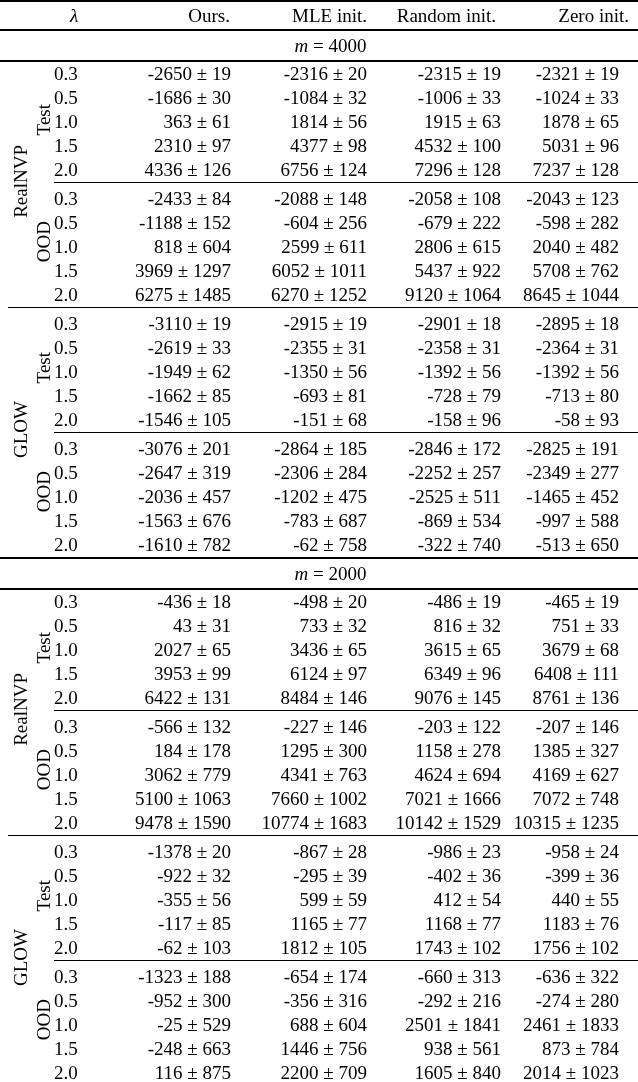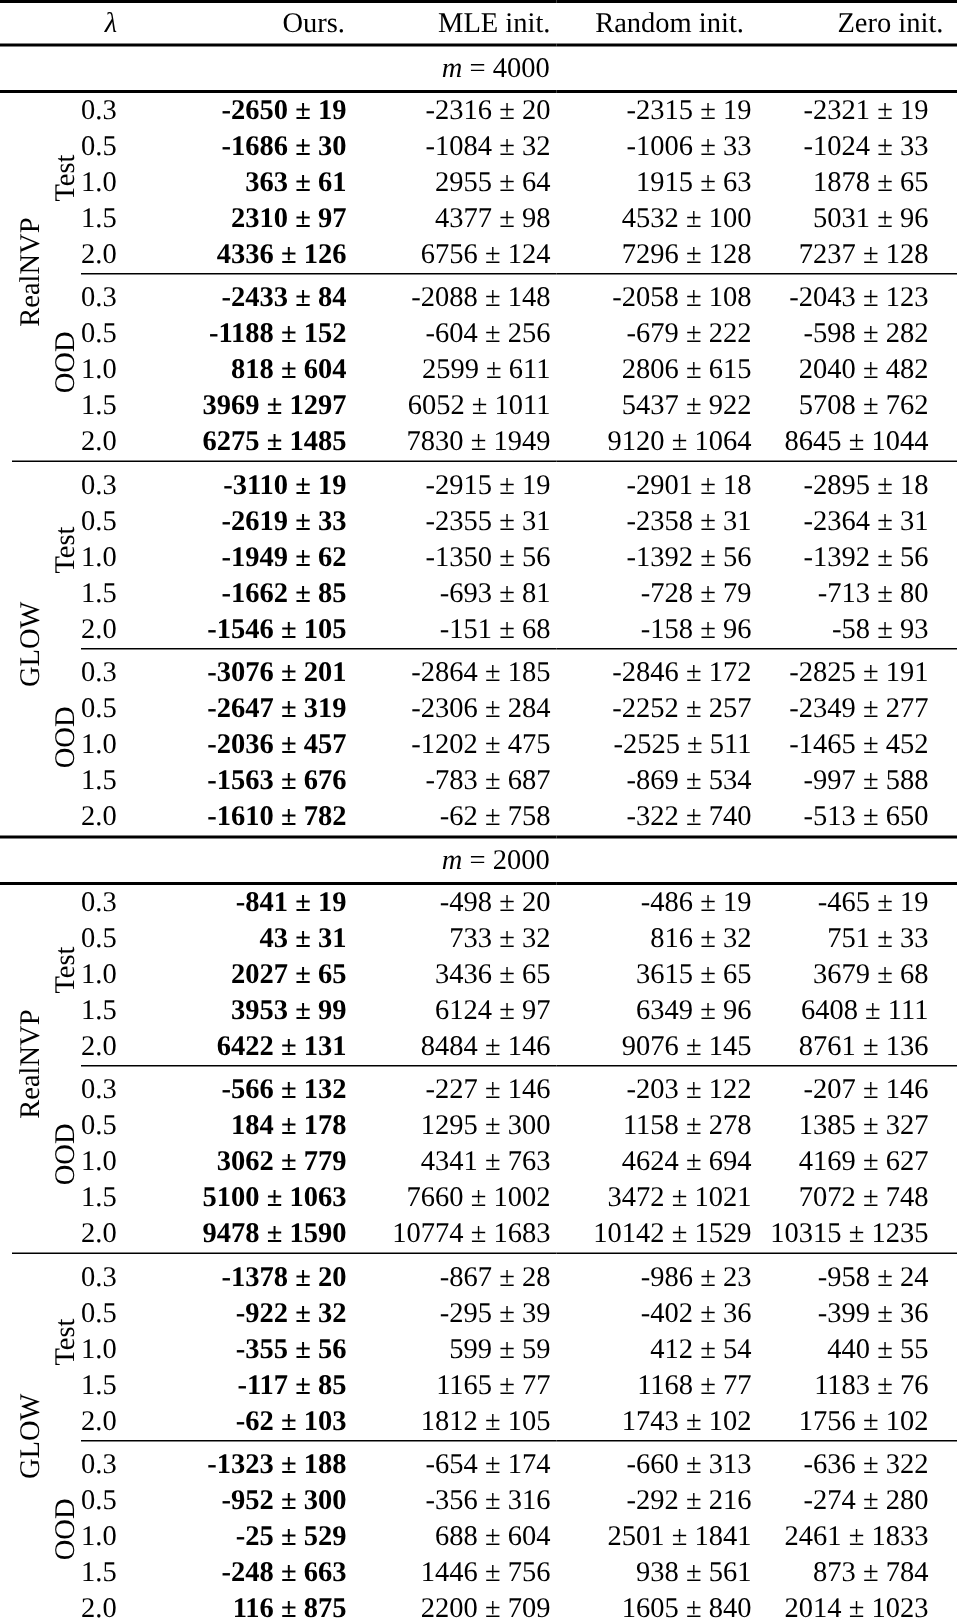--- a/index.html
+++ b/index.html
@@ -53,21 +53,21 @@
     line-height: 29px;
     border-top: 2.2px solid #000;
     border-bottom: 2.2px solid #000;
     padding-left: 23px;
   }
 
   tbody td { line-height: 24px; }
 
   td.cell-lambda { text-align: left; }
   td.num { text-align: right; }
-  td.cell-ours   { padding-right: 5px; font-weight: bold; margin-top: 36px; }
+  td.cell-ours   { padding-right: 5px; font-weight: normal; margin-top: 36px; }
   td.cell-mle    { padding-right: 4px; text-align: right; }
   td.cell-random { padding-right: 5px; }
   td.cell-zero   { padding-right: 19px; }
 
   td.rot { text-align: center; vertical-align: middle; }
   .vtext {
     display: inline-block;
     writing-mode: vertical-rl;
     transform: rotate(180deg);
     line-height: 1;
@@ -120,21 +120,21 @@
         <td class="cell-lambda">0.5</td>
         <td class="num cell-ours">-1686 ± 30</td>
         <td class="num cell-mle">-1084 ± 32</td>
         <td class="num cell-random">-1006 ± 33</td>
         <td class="num cell-zero">-1024 ± 33</td>
       </tr>
       <tr>
         <td></td>
         <td class="cell-lambda">1.0</td>
         <td class="num cell-ours">363 ± 61</td>
-        <td class="num cell-mle">2955 ± 64</td>
+        <td class="num cell-mle">1814 ± 56</td>
         <td class="num cell-random">1915 ± 63</td>
         <td class="num cell-zero">1878 ± 65</td>
       </tr>
       <tr>
         <td></td>
         <td class="cell-lambda">1.5</td>
         <td class="num cell-ours">2310 ± 97</td>
         <td class="num cell-mle">4377 ± 98</td>
         <td class="num cell-random">4532 ± 100</td>
         <td class="num cell-zero">5031 ± 96</td>
@@ -177,21 +177,21 @@
         <td class="cell-lambda">1.5</td>
         <td class="num cell-ours">3969 ± 1297</td>
         <td class="num cell-mle">6052 ± 1011</td>
         <td class="num cell-random">5437 ± 922</td>
         <td class="num cell-zero">5708 ± 762</td>
       </tr>
       <tr>
         <td></td>
         <td class="cell-lambda">2.0</td>
         <td class="num cell-ours">6275 ± 1485</td>
-        <td class="num cell-mle">7830 ± 1949</td>
+        <td class="num cell-mle">6270 ± 1252</td>
         <td class="num cell-random">9120 ± 1064</td>
         <td class="num cell-zero">8645 ± 1044</td>
       </tr>
       <tr>
         <td></td>
         <td class="rot bt" rowspan="10"><span class="vtext">GLOW</span></td>
         <td class="rot bt" rowspan="5"><span class="vtext">Test</span></td>
         <td class="cell-lambda bt pt">0.3</td>
         <td class="num cell-ours bt pt">-3110 ± 19</td>
         <td class="num cell-mle bt pt">-2915 ± 19</td>
@@ -272,21 +272,21 @@
         <td class="num cell-zero">-513 ± 650</td>
       </tr>
       <tr>
         <td class="section-title" colspan="8"><i>m</i> = 2000</td>
       </tr>
       <tr>
         <td></td>
         <td class="rot" rowspan="10"><span class="vtext">RealNVP</span></td>
         <td class="rot" rowspan="5"><span class="vtext">Test</span></td>
         <td class="cell-lambda">0.3</td>
-        <td class="num cell-ours">-841 ± 19</td>
+        <td class="num cell-ours">-436 ± 18</td>
         <td class="num cell-mle">-498 ± 20</td>
         <td class="num cell-random">-486 ± 19</td>
         <td class="num cell-zero">-465 ± 19</td>
       </tr>
       <tr>
         <td></td>
         <td class="cell-lambda">0.5</td>
         <td class="num cell-ours">43 ± 31</td>
         <td class="num cell-mle">733 ± 32</td>
         <td class="num cell-random">816 ± 32</td>
@@ -339,21 +339,21 @@
         <td class="num cell-ours">3062 ± 779</td>
         <td class="num cell-mle">4341 ± 763</td>
         <td class="num cell-random">4624 ± 694</td>
         <td class="num cell-zero">4169 ± 627</td>
       </tr>
       <tr>
         <td></td>
         <td class="cell-lambda">1.5</td>
         <td class="num cell-ours">5100 ± 1063</td>
         <td class="num cell-mle">7660 ± 1002</td>
-        <td class="num cell-random">3472 ± 1021</td>
+        <td class="num cell-random">7021 ± 1666</td>
         <td class="num cell-zero">7072 ± 748</td>
       </tr>
       <tr>
         <td></td>
         <td class="cell-lambda">2.0</td>
         <td class="num cell-ours">9478 ± 1590</td>
         <td class="num cell-mle">10774 ± 1683</td>
         <td class="num cell-random">10142 ± 1529</td>
         <td class="num cell-zero">10315 ± 1235</td>
       </tr>

